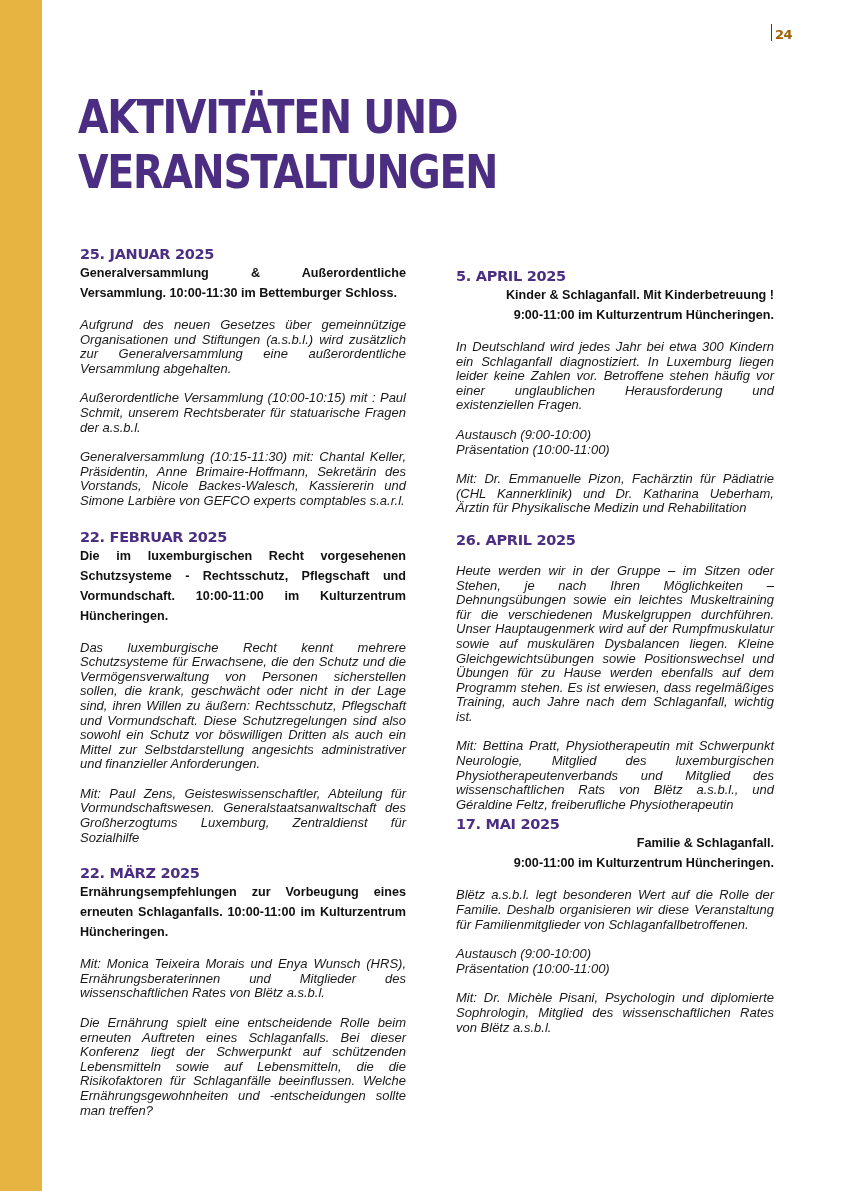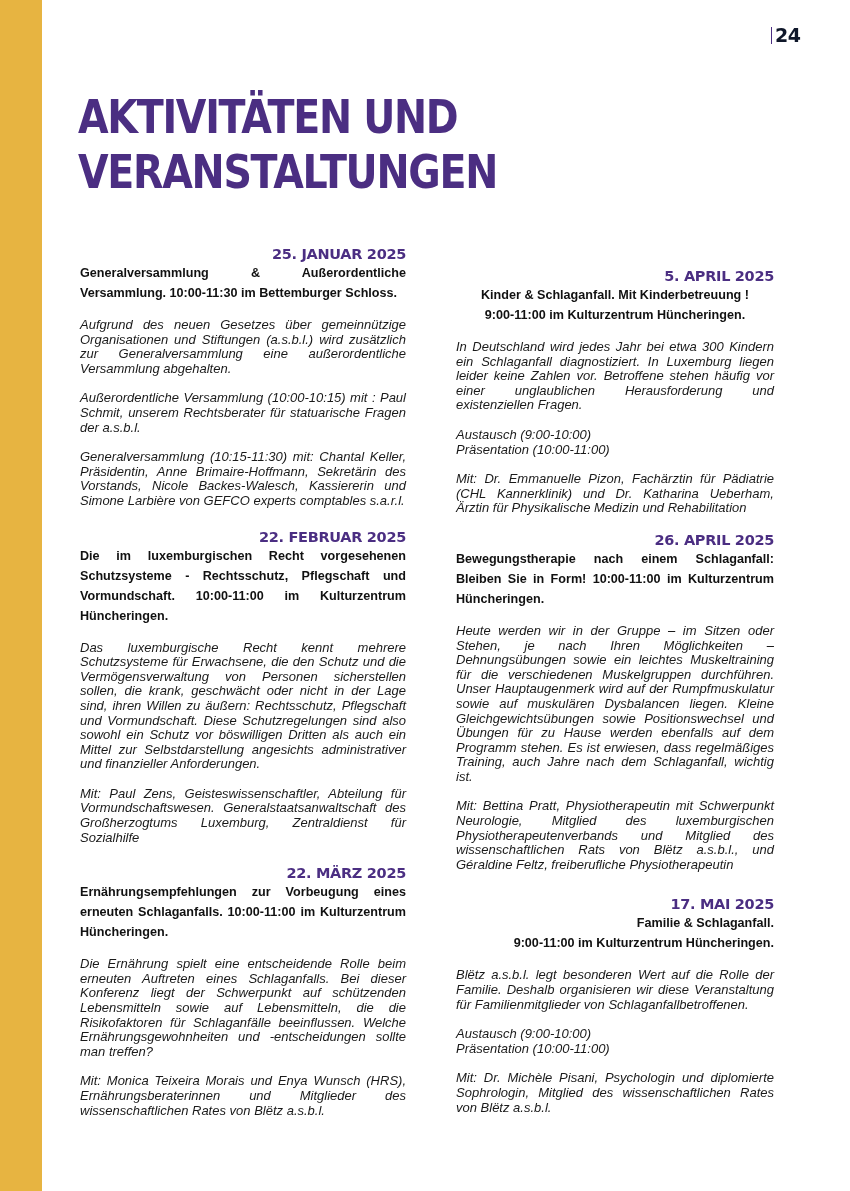--- a/index.html
+++ b/index.html
@@ -1,30 +1,30 @@
 <!DOCTYPE html>
 <html><head>
 <meta charset="utf-8">
 <style>
   html, body { margin: 0; padding: 0; background: #ffffff; }
   body { width: 850px; height: 1191px; position: relative; overflow: hidden;
          font-family: "Liberation Sans", sans-serif; color: #1a1a1a; }
   .sidebar { position: absolute; left: 0; top: 0; width: 42px; height: 1191px; background: #e7b441; }
   .page-num { position: absolute; top: 24px; left: 771px; font-family: "DejaVu Sans", sans-serif;
-              font-weight: bold; font-size: 19px; color: #0f172a; letter-spacing: -0.5px; }
+              font-weight: bold; font-size: 13px; color: #a16207; letter-spacing: -0.5px; }
   .page-num .bar { display: inline-block; width: 1px; height: 17px; background: #4b2e82; vertical-align: -2px; margin-right: 3px; }
   .title { position: absolute; left: 78px; top: 90px; margin: 0; font-family: "DejaVu Sans", sans-serif;
            font-weight: bold; font-size: 46px; line-height: 55px; color: #4b2e82; letter-spacing: -1.5px;
            transform: scaleX(0.86); transform-origin: left top; white-space: nowrap; }
   .col { position: absolute; width: 326px; }
   .col.left { left: 80px; top: 246px; }
   .col.right { left: 456px; top: 268px; width: 318px; }
   .event { margin-bottom: 8px; }
   .date { font-family: "DejaVu Sans", sans-serif; font-weight: bold; color: #4b2e82; font-size: 14.5px;
-          line-height: 17px; letter-spacing: -0.3px; text-align: right; }
+          line-height: 17px; letter-spacing: -0.3px; }
   .subtitle { font-weight: bold; font-size: 12.6px; line-height: 20px; text-align: justify; color: #111; }
   .para { font-size: 13px; line-height: 14.6px; text-align: justify; margin-top: 15px; color: #1a1a1a; font-style: italic; }
   .line { display: block; }
 </style>
 </head>
 <body>
 
 <div class="sidebar"></div>
 
 <div class="page-num"><span class="bar"></span><span>24</span></div>
@@ -47,44 +47,43 @@
   <div class="event" style="margin-bottom:20px;">
     <div class="date">22. FEBRUAR 2025</div>
     <div class="subtitle">Die im luxemburgischen Recht vorgesehenen Schutzsysteme - Rechtsschutz, Pflegschaft und Vormundschaft. 10:00-11:00 im Kulturzentrum Hüncheringen.</div>
     <div class="para">Das luxemburgische Recht kennt mehrere Schutzsysteme für Erwachsene, die den Schutz und die Vermögensverwaltung von Personen sicherstellen sollen, die krank, geschwächt oder nicht in der Lage sind, ihren Willen zu äußern: Rechtsschutz, Pflegschaft und Vormundschaft. Diese Schutzregelungen sind also sowohl ein Schutz vor böswilligen Dritten als auch ein Mittel zur Selbstdarstellung angesichts administrativer und finanzieller Anforderungen.</div>
     <div class="para">Mit: Paul Zens, Geisteswissenschaftler, Abteilung für Vormundschaftswesen. Generalstaatsanwaltschaft des Großherzogtums Luxemburg, Zentraldienst für Sozialhilfe</div>
   </div>
 
   <div class="event">
     <div class="date">22. MÄRZ 2025</div>
     <div class="subtitle">Ernährungsempfehlungen zur Vorbeugung eines erneuten Schlaganfalls. 10:00-11:00 im Kulturzentrum Hüncheringen.</div>
+    <div class="para">Mit: Monica Teixeira Morais und Enya Wunsch (HRS), Ernährungsberaterinnen und Mitglieder des wissenschaftlichen Rates von Blëtz a.s.b.l.</div>
     <div class="para">Die Ernährung spielt eine entscheidende Rolle beim erneuten Auftreten eines Schlaganfalls. Bei dieser Konferenz liegt der Schwerpunkt auf schützenden Lebensmitteln sowie auf Lebensmitteln, die die Risikofaktoren für Schlaganfälle beeinflussen. Welche Ernährungsgewohnheiten und -entscheidungen sollte man treffen?</div>
-    <div class="para">Mit: Monica Teixeira Morais und Enya Wunsch (HRS), Ernährungsberaterinnen und Mitglieder des wissenschaftlichen Rates von Blëtz a.s.b.l.</div>
   </div>
 </div>
 
 <div class="col right">
 
   <div class="event" style="margin-bottom:16px;">
     <div class="date">5. APRIL 2025</div>
-    <div class="subtitle" style="text-align:center;">
+    <div class="subtitle" style="text-align:right;">
       <span class="line">Kinder &amp; Schlaganfall. Mit Kinderbetreuung !</span>
       <span class="line">9:00-11:00 im Kulturzentrum Hüncheringen.</span>
     </div>
     <div class="para">In Deutschland wird jedes Jahr bei etwa 300 Kindern ein Schlaganfall diagnostiziert. In Luxemburg liegen leider keine Zahlen vor. Betroffene stehen häufig vor einer unglaublichen Herausforderung und existenziellen Fragen.</div>
     <div class="para" style="text-align:left;">
       <span class="line">Austausch (9:00-10:00)</span>
       <span class="line">Präsentation (10:00-11:00)</span>
     </div>
     <div class="para">Mit: Dr. Emmanuelle Pizon, Fachärztin für Pädiatrie (CHL Kannerklinik) und Dr. Katharina Ueberham, Ärztin für Physikalische Medizin und Rehabilitation</div>
   </div>
 
-  <div class="event" style="margin-bottom:24px;">
+  <div class="event" style="margin-bottom:4px;">
     <div class="date">26. APRIL 2025</div>
-    <div class="subtitle">Bewegungstherapie nach einem Schlaganfall: Bleiben Sie in Form! 10:00-11:00 im Kulturzentrum Hüncheringen.</div>
     <div class="para">Heute werden wir in der Gruppe – im Sitzen oder Stehen, je nach Ihren Möglichkeiten – Dehnungsübungen sowie ein leichtes Muskeltraining für die verschiedenen Muskelgruppen durchführen. Unser Hauptaugenmerk wird auf der Rumpfmuskulatur sowie auf muskulären Dysbalancen liegen. Kleine Gleichgewichtsübungen sowie Positionswechsel und Übungen für zu Hause werden ebenfalls auf dem Programm stehen. Es ist erwiesen, dass regelmäßiges Training, auch Jahre nach dem Schlaganfall, wichtig ist.</div>
     <div class="para">Mit: Bettina Pratt, Physiotherapeutin mit Schwerpunkt Neurologie, Mitglied des luxemburgischen Physiotherapeutenverbands und Mitglied des wissenschaftlichen Rats von Blëtz a.s.b.l., und Géraldine Feltz, freiberufliche Physiotherapeutin</div>
   </div>
 
   <div class="event">
     <div class="date">17. MAI 2025</div>
     <div class="subtitle" style="text-align:right;">
       <span class="line">Familie &amp; Schlaganfall.</span>
       <span class="line">9:00-11:00 im Kulturzentrum Hüncheringen.</span>
     </div>

